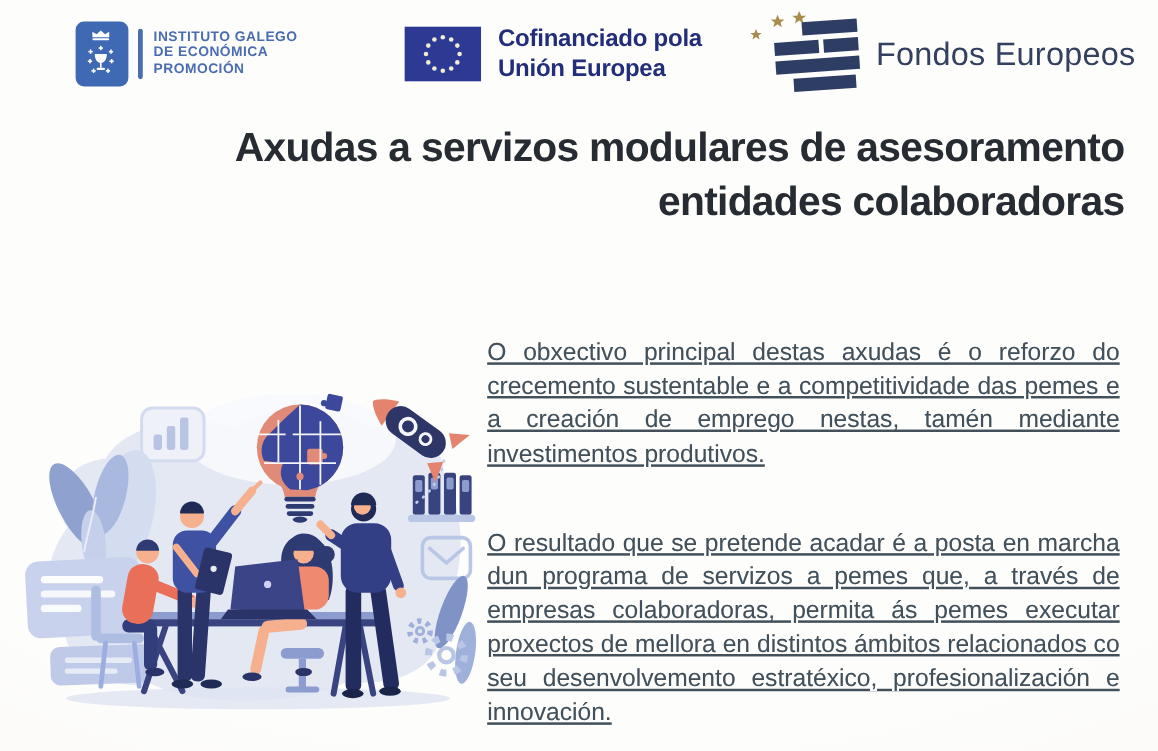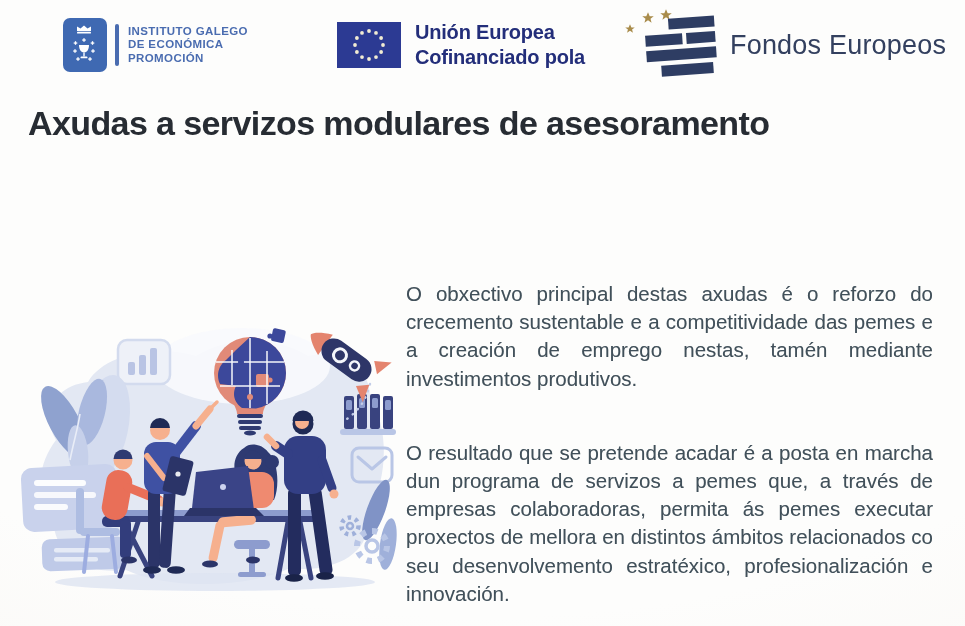--- a/index.html
+++ b/index.html
@@ -13,28 +13,28 @@
   .logo-igape{left:62px;top:17px;align-items:center;}
   .igape-sep{width:4px;height:42px;border-radius:2px;background:#4a6cb0;margin:0 9px 0 7px;}
   .igape-text{display:flex;flex-direction:column;font-size:11.5px;font-weight:700;
     letter-spacing:.4px;line-height:13.5px;color:#4a6cb0;}
   .logo-eu{left:337px;top:20px;}
   .eu-text{display:flex;flex-direction:column;margin-left:14px;font-size:20px;font-weight:700;
     line-height:25px;color:#232e7a;letter-spacing:-0.2px;}
   .logo-fondos{left:618px;top:8px;text-align:right;}
   .fondos-text{margin-left:10px;font-size:27px;color:#33405f;letter-spacing:0.2px;}
   
-  .title{position:absolute;top:101px;left:28px;right:28px;text-align:left;
+  .title{position:absolute;top:101px;left:28px;right:28px;text-align:right;
     font-size:34px;line-height:45px;font-weight:700;letter-spacing:-0.6px;color:#272c33;}
   
   .illustration{position:absolute;left:20px;top:310px;width:378px;height:288px;}
   .bodytext{position:absolute;left:406px;top:280px;width:529px;
     font-size:20.5px;line-height:28.2px;color:#41505a;text-align:justify;
     text-shadow:0 0 .4px rgba(60,75,85,.25);}
-  .bodytext p{margin:0 2px 46px 0;}
+  .bodytext p{margin:0 2px 46px 0;text-decoration:underline;}
   .bodytext p:last-child{margin-bottom:0;}
 </style>
 </head>
 <body>
 
 <div class="page">
 
   <div>
 
     <div class="logo logo-igape">
@@ -86,22 +86,22 @@
             <circle cx="19.9" cy="30" r="1.9"></circle>
           <circle cx="18" cy="23" r="1.9"></circle>
             <circle cx="19.9" cy="16" r="1.9"></circle>
           <circle cx="25" cy="10.9" r="1.9"></circle>
             <circle cx="32" cy="9" r="1.9"></circle>
           <circle cx="39" cy="10.9" r="1.9"></circle>
             <circle cx="44.1" cy="16" r="1.9"></circle>
         </g>
       </svg>
       <div class="eu-text">
+        <span>Cofinanciado pola</span>
         <span>Unión Europea</span>
-        <span>Cofinanciado pola</span>
       </div>
     </div>
 
     <div class="logo logo-fondos">
       <svg width="102" height="74" viewBox="0 0 102 74">
         <g fill="#a98c4b">
           <path transform="translate(30,10) scale(1.15)" d="M0,-5 L1.47,-1.55 5,-1.55 2.18,0.59 3.09,4.05 0,1.9 -3.09,4.05 -2.18,0.59 -5,-1.55 -1.47,-1.55 Z"></path>
           <path transform="translate(48,7) scale(1.15)" d="M0,-5 L1.47,-1.55 5,-1.55 2.18,0.59 3.09,4.05 0,1.9 -3.09,4.05 -2.18,0.59 -5,-1.55 -1.47,-1.55 Z"></path>
           <path transform="translate(12,21) scale(0.95)" d="M0,-5 L1.47,-1.55 5,-1.55 2.18,0.59 3.09,4.05 0,1.9 -3.09,4.05 -2.18,0.59 -5,-1.55 -1.47,-1.55 Z"></path>
         </g>
@@ -112,20 +112,21 @@
           <rect x="28" y="41" width="70" height="11"></rect>
           <rect x="42" y="56.5" width="52" height="11"></rect>
         </g>
       </svg>
       <span class="fondos-text">Fondos Europeos</span>
     </div>
   </div>
 
   <div class="title">
     <div>Axudas a servizos modulares de asesoramento</div>
+    <div>entidades colaboradoras</div>
   </div>
 
   <svg class="illustration" viewBox="0 0 378 288">
 
     <path fill="#e3e8f3" d="M36,130 C20,104 34,76 68,72 C84,44 136,34 176,46 C208,26 256,26 288,46 C322,38 352,58 350,90 C370,116 368,176 346,204 C356,240 316,264 270,258 C228,278 148,280 106,260 C62,266 28,240 34,200 C14,176 20,152 36,130 Z"></path>
     <ellipse cx="222" cy="56" rx="88" ry="38" fill="#f8fafd" opacity="0.9"></ellipse>
 
     <g>
       <rect x="98" y="30" width="52" height="44" rx="9" fill="#eef1f8" stroke="#d3dbee" stroke-width="2.5"></rect>
       <rect x="108" y="52" width="7" height="13" rx="2" fill="#b9c4e4"></rect>

